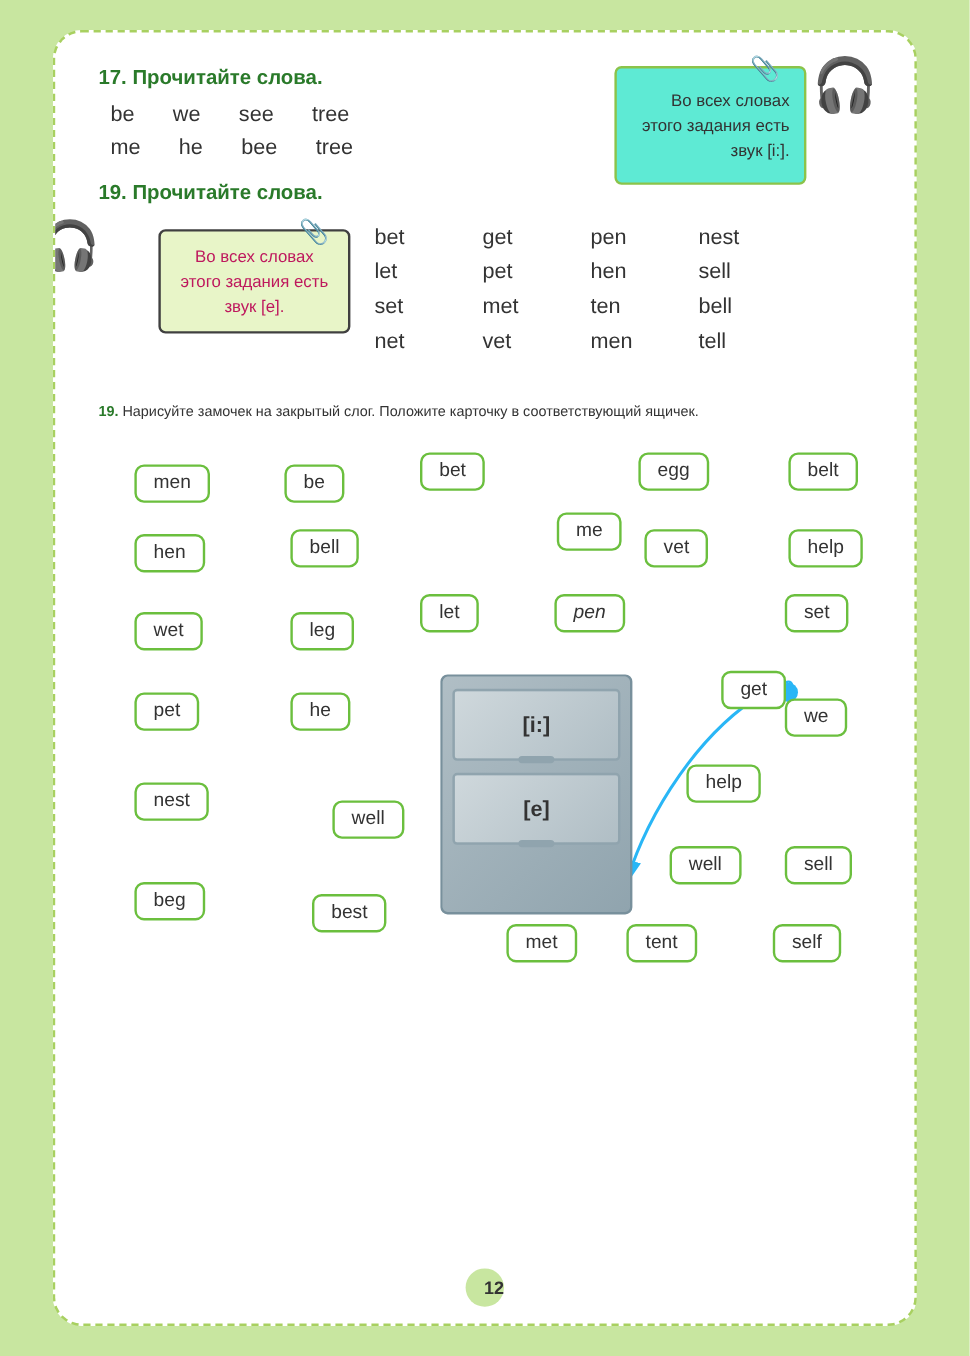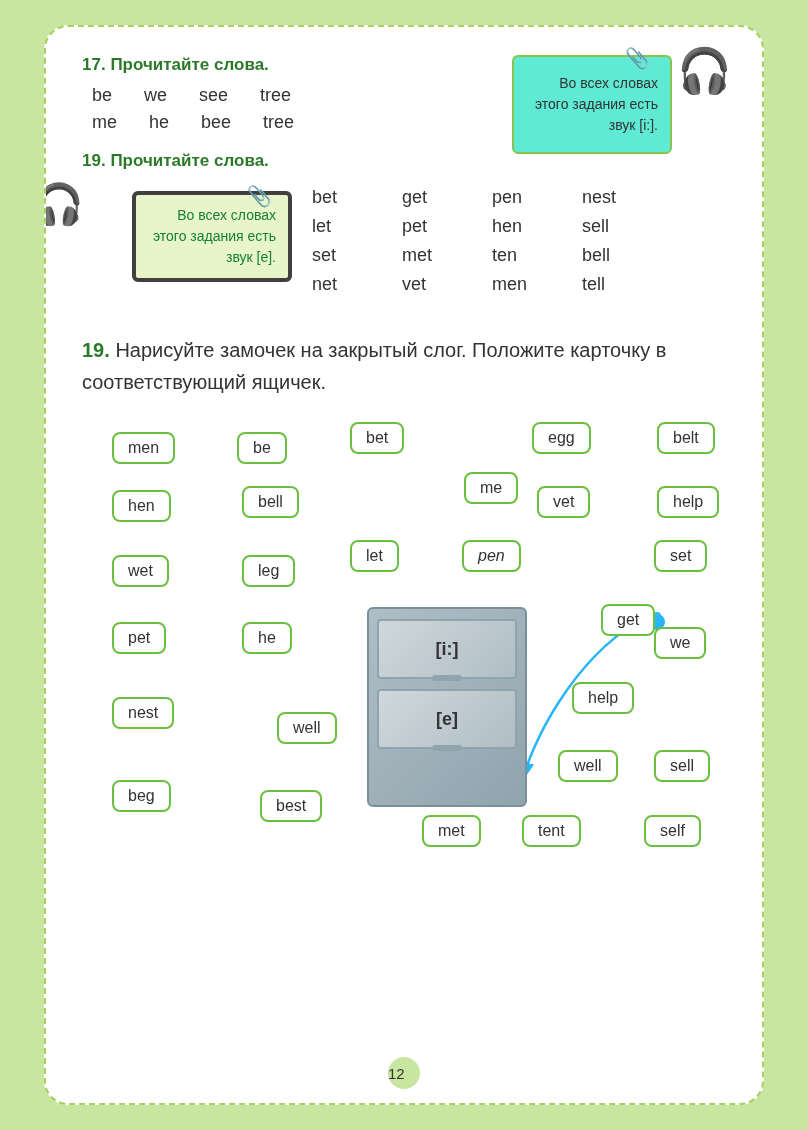--- a/index.html
+++ b/index.html
@@ -59,26 +59,26 @@
       font-size: 44px;
     }
 
     
     .section-18 { margin-bottom: 16px; margin-top: 8px; }
     .section-18-content { display: flex; gap: 20px; align-items: flex-start; }
     .note-box-18 {
       width: 160px;
       min-width: 160px;
       background: #e8f5c8;
-      border: 4px solid #404040;
+      border: 2px solid #404040;
       border-radius: 6px;
       padding: 10px 12px;
       font-size: 14px;
-      color: #15803d;
-      text-align: right;
+      color: #be185d;
+      text-align: center;
       line-height: 1.5;
       position: relative;
     }
     .note-box-18::before {
       content: '📎';
       position: absolute;
       top: -14px;
       right: 16px;
       font-size: 20px;
       color: #e53935;
@@ -88,21 +88,21 @@
       left: -48px;
       top: -10px;
       font-size: 40px;
     }
     .note-box-18-wrapper { position: relative; margin-top: 10px; padding-left: 50px; }
     .words-grid-18 { display: grid; grid-template-columns: repeat(4, 80px); gap: 4px 10px; font-size: 17px; color: #333; padding-top: 4px; }
     .words-grid-18 .word { padding: 2px 0; }
 
     
     .section-19 { margin-top: 6px; }
-    .section-19-header { font-size: 20px; color: #333; margin-bottom: 14px; line-height: 1.6; margin-top: 37px; }
+    .section-19-header { font-size: 12px; color: #333; margin-bottom: 14px; line-height: 1.6; margin-top: 37px; }
     .section-19-header strong { color: #2a7a2a; font-weight: bold; }
 
     
     .cards-area {
       position: relative;
       width: 100%;
       height: 540px;
     }
     .word-card {
       position: absolute;
@@ -175,23 +175,23 @@
       position: absolute;
       bottom: 14px;
       left: 50%;
       transform: translateX(-50%);
       background: #c8e6a0;
       border-radius: 50%;
       width: 32px;
       height: 32px;
       display: flex;
       align-items: center;
-      justify-content: flex-start;
+      justify-content: flex-end;
       font-size: 15px;
-      font-weight: normal;
+      font-weight: bold;
       color: #333;
     }
   </style>
 </head>
 <body>
 
 <div class="page">
 
   <div class="section-17">
     <div class="section-header">

